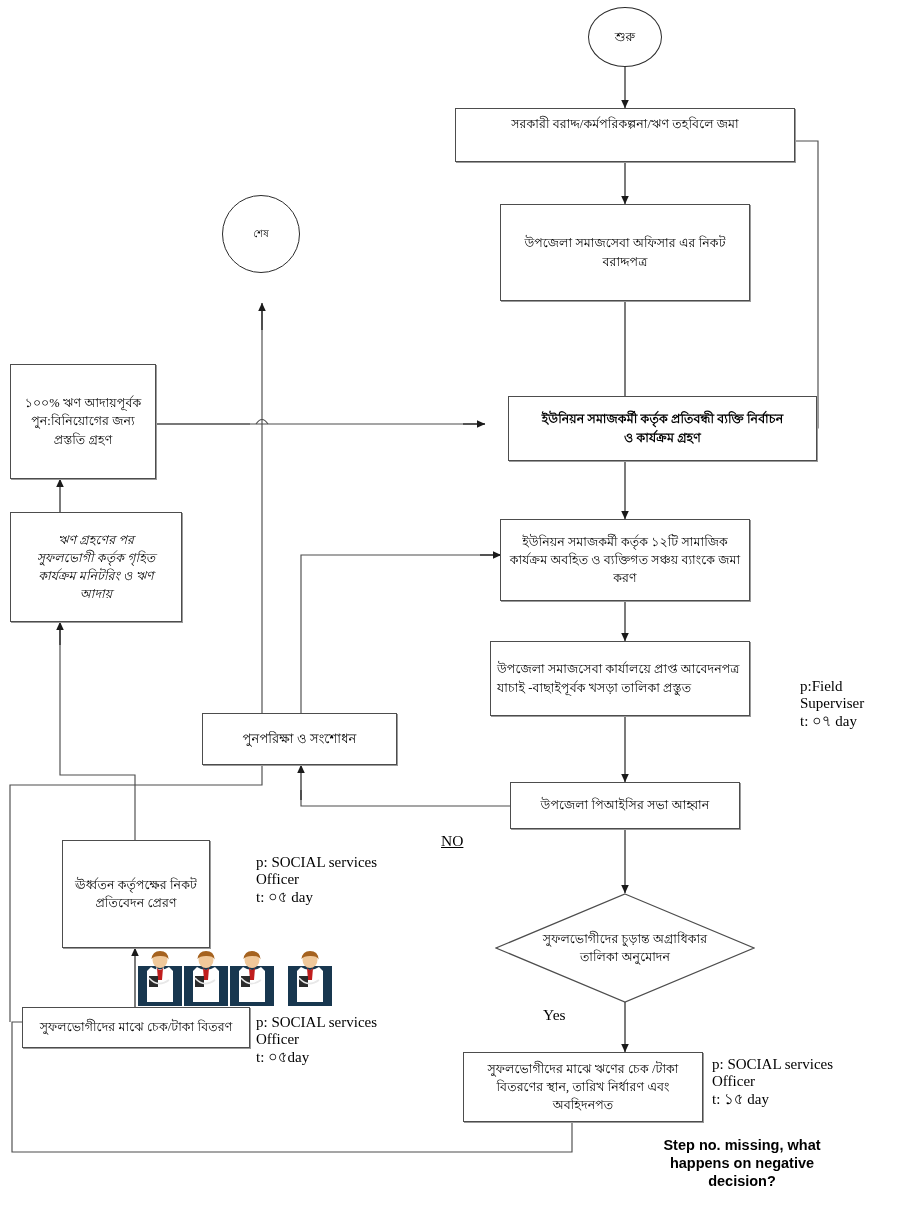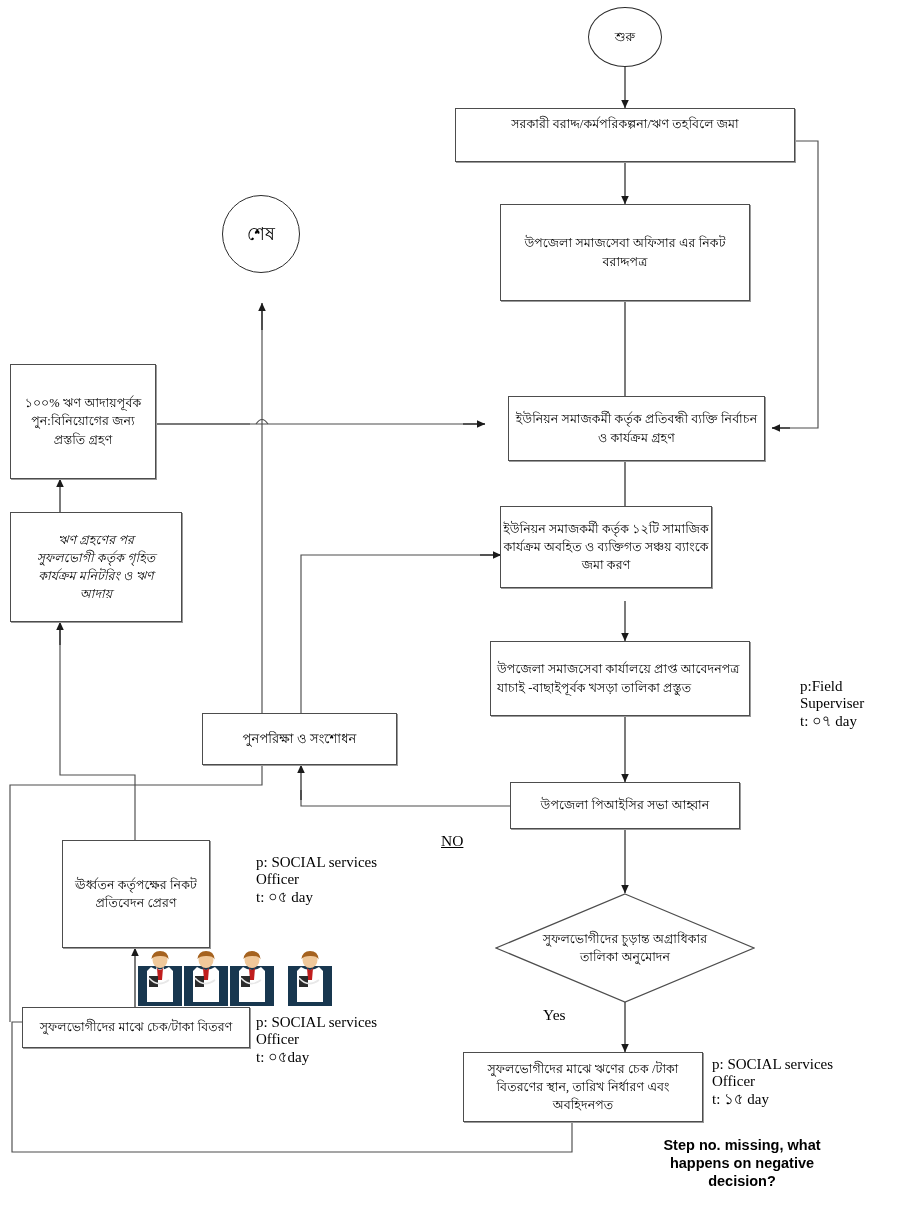--- a/index.html
+++ b/index.html
@@ -95,36 +95,36 @@
 
       <path d="M256,424 q6,-9 12,0" stroke="#4d4d4d"></path>
     </g>
   </svg>
 
   <div class="node term" style="left:588px;top:7px;width:74px;height:60px;">
     <span class="bn">শুরু</span>
   </div>
 
   <div class="node term" style="left:222px;top:195px;width:78px;height:78px;">
-    <span class="bn" style="font-size:18px;">শেষ</span>
+    <span class="bn" style="font-size:10px;">শেষ</span>
   </div>
 
   <div class="node box" style="left:455px;top:108px;width:340px;height:54px;align-items:flex-start;padding-top:6px;">
     <span class="bn" style="font-size:12.5px;">সরকারী বরাদ্দ/কর্মপরিকল্পনা/ঋণ তহবিলে জমা</span>
   </div>
 
   <div class="node box" style="left:500px;top:204px;width:250px;height:97px;">
     <span class="bn" style="max-width:224px;">উপজেলা সমাজসেবা অফিসার এর নিকট বরাদ্দপত্র</span>
   </div>
 
-  <div class="node box" style="left:508px;top:396px;width:257px;height:65px;">
+  <div class="node box" style="left:508px;top:396px;width:309px;height:65px;font-weight:bold;">
     <span class="bn" style="max-width:246px;">ইউনিয়ন সমাজকর্মী কর্তৃক প্রতিবন্ধী ব্যক্তি নির্বাচন ও কার্যক্রম গ্রহণ</span>
   </div>
 
-  <div class="node box" style="left:500px;top:506px;width:212px;height:82px;">
+  <div class="node box" style="left:500px;top:519px;width:250px;height:82px;">
     <span class="bn" style="max-width:234px;">ইউনিয়ন সমাজকর্মী কর্তৃক ১২টি সামাজিক কার্যক্রম অবহিত ও ব্যক্তিগত সঞ্চয় ব্যাংকে জমা করণ</span>
   </div>
 
   <div class="node box" style="left:490px;top:641px;width:260px;height:75px;justify-content:flex-start;">
     <span class="bn" style="max-width:250px;text-align:left;padding-left:6px;">উপজেলা সমাজসেবা কার্যালয়ে প্রাপ্ত আবেদনপত্র যাচাই -বাছাইপূর্বক খসড়া তালিকা প্রস্তুত</span>
   </div>
 
   <div class="node box" style="left:510px;top:782px;width:230px;height:47px;">
     <span class="bn">উপজেলা পিআইসির সভা আহ্বান</span>
   </div>

